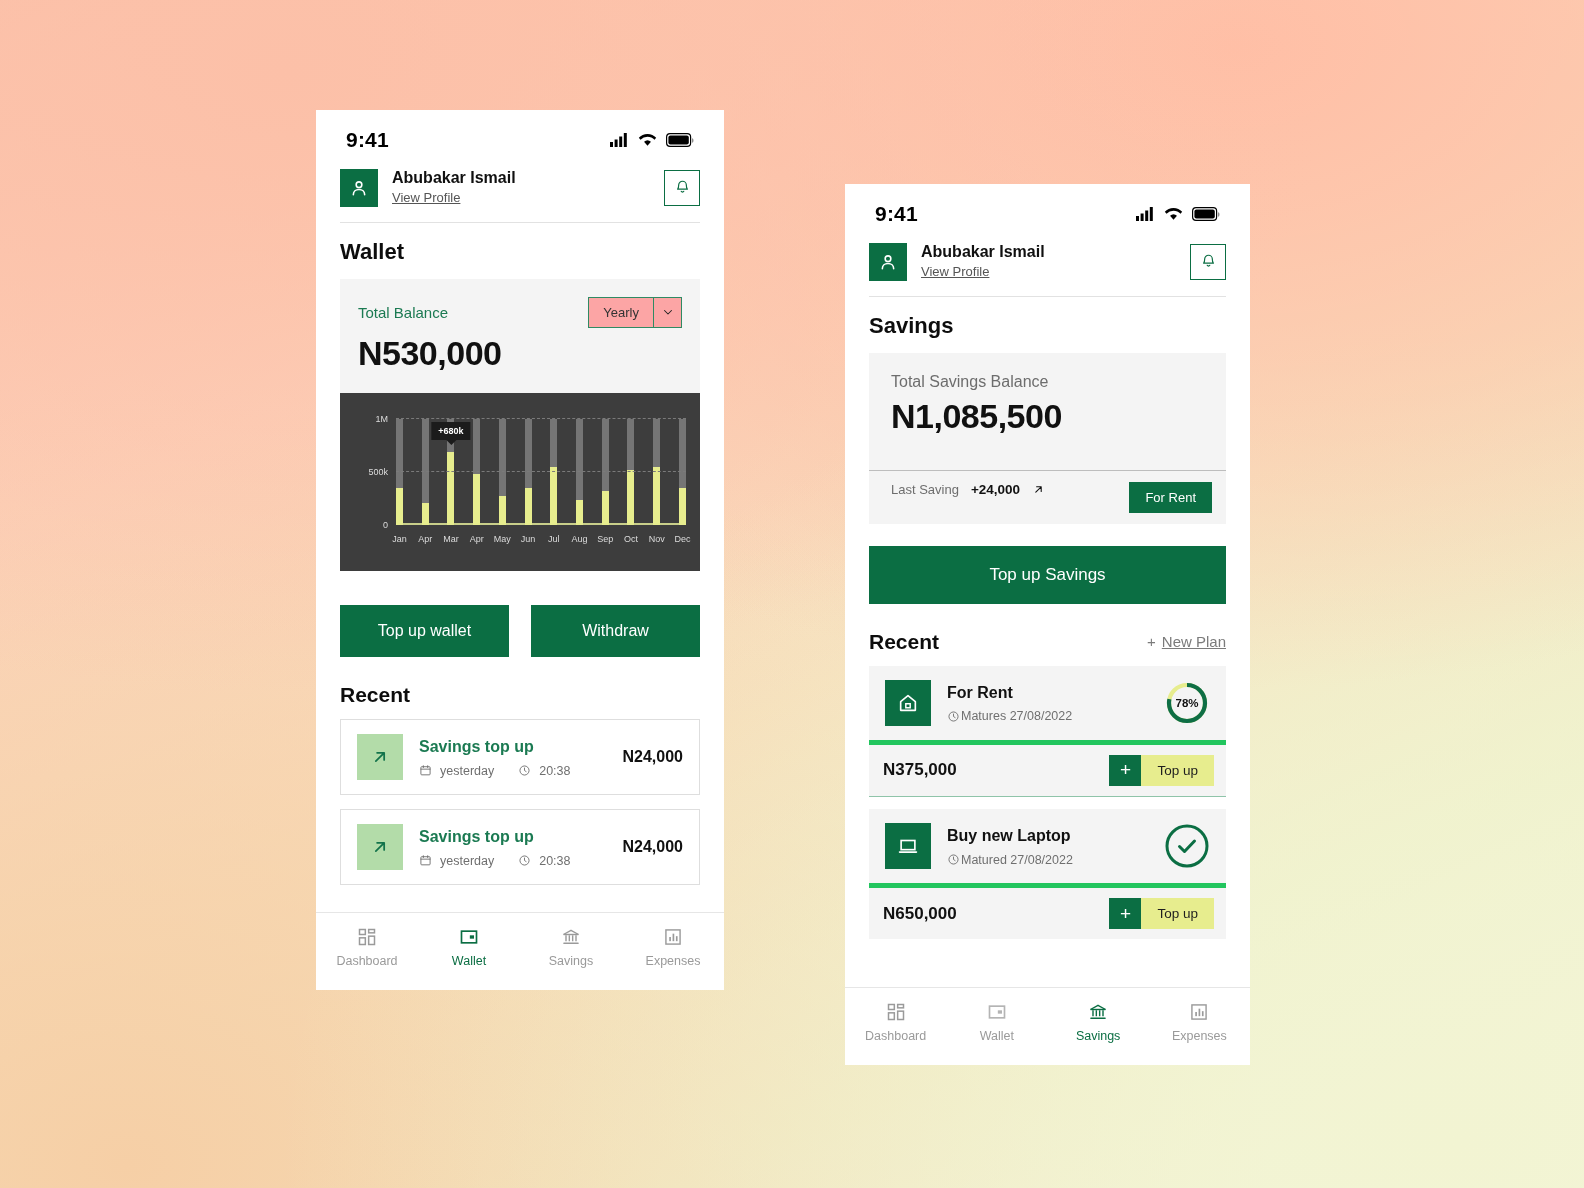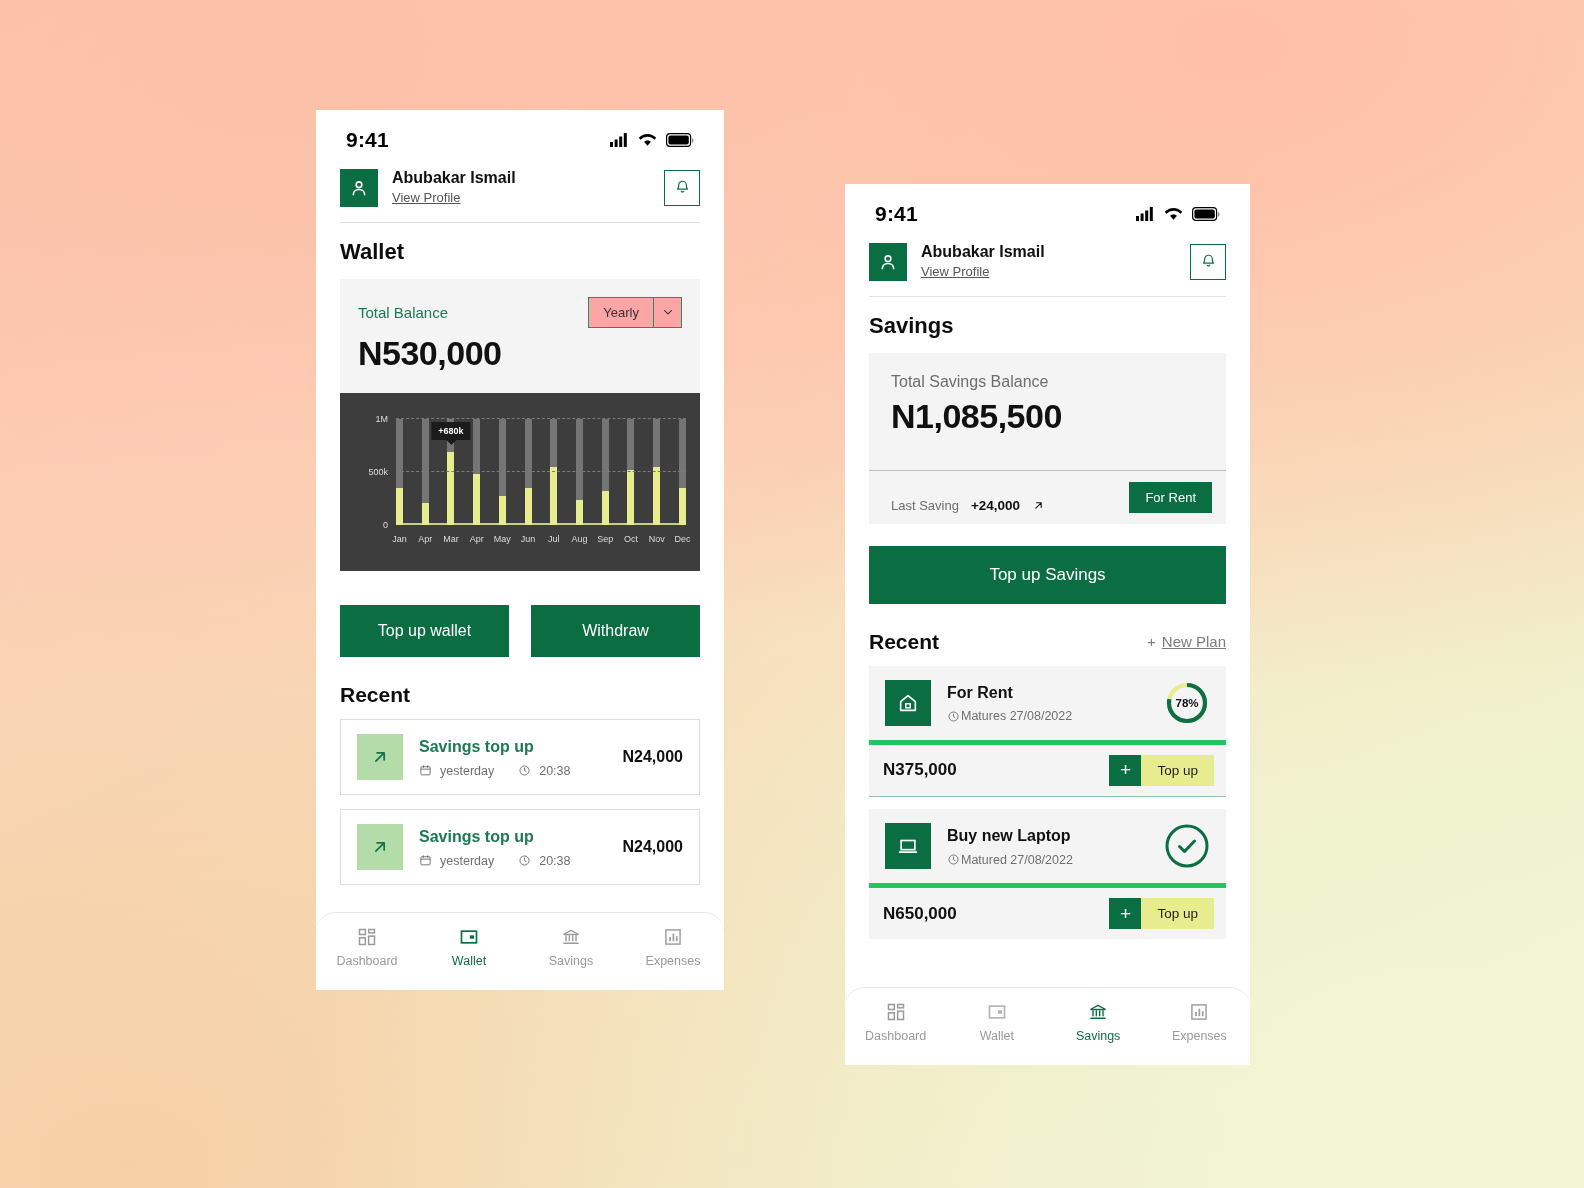--- a/index.html
+++ b/index.html
@@ -90,31 +90,31 @@
   .tx-icon { width:46px; height:46px; background:#b3dca9; display:flex;
              align-items:center; justify-content:center; flex:0 0 46px; }
   .tx-body { flex:1; }
   .tx-title { font-size:16px; font-weight:bold; color:#1b7a52; line-height:1.45; }
   .tx-meta { display:flex; align-items:center; gap:8px; font-size:12.5px; color:#6f6f6f;
              margin-top:5px; }
   .tx-meta .sep { width:8px; }
   .tx-amount { font-size:16px; font-weight:bold; color:#111; }
 
   .tabbar { position:absolute; left:0; right:0; bottom:0; background:#fff;
-            border-top:1px solid #e6e6e6; display:flex; padding:14px 0 22px 0;border-radius:20px; }
+            border-top:1px solid #e6e6e6; display:flex; padding:14px 0 22px 0; }
   .tab { flex:1; display:flex; flex-direction:column; align-items:center; gap:7px; }
   .tab .tab-lbl { font-size:12.5px; color:#9a9a9a; }
   .tab.active .tab-lbl { color:#0b6e43; }
 
   
   .sav-card { margin:0 24px; background:#f4f4f4; }
   .sav-label { font-size:16px; color:#6d6d6d; padding:20px 22px 0 22px; }
   .sav-amount { font-size:34px; font-weight:bold; color:#111; padding:6px 22px 34px 22px;
                 letter-spacing:-.5px; }
-  .sav-foot { border-top:1px solid #bdbdbd; display:flex; align-items:flex-end;
+  .sav-foot { border-top:1px solid #bdbdbd; display:flex; align-items:flex-start;
               justify-content:space-between; padding:11px 14px 11px 22px; }
   .sav-foot-left { display:flex; align-items:center; gap:12px; }
   .last-saving-lbl { font-size:13px; color:#6d6d6d; }
   .last-saving-val { font-size:13.5px; font-weight:bold; color:#111; }
   .chip { background:#0b6e43; color:#fff; font-size:13px; padding:8px 16px; }
   .topup-big { margin:22px 24px 0 24px; background:#0b6e43; color:#fff; font-size:17px;
                text-align:center; padding:19px 0; }
 
   .plan-card { margin:0 24px 0 24px; background:#f4f4f4; }
   .plan-top { display:flex; align-items:center; gap:16px; padding:14px 16px; }

